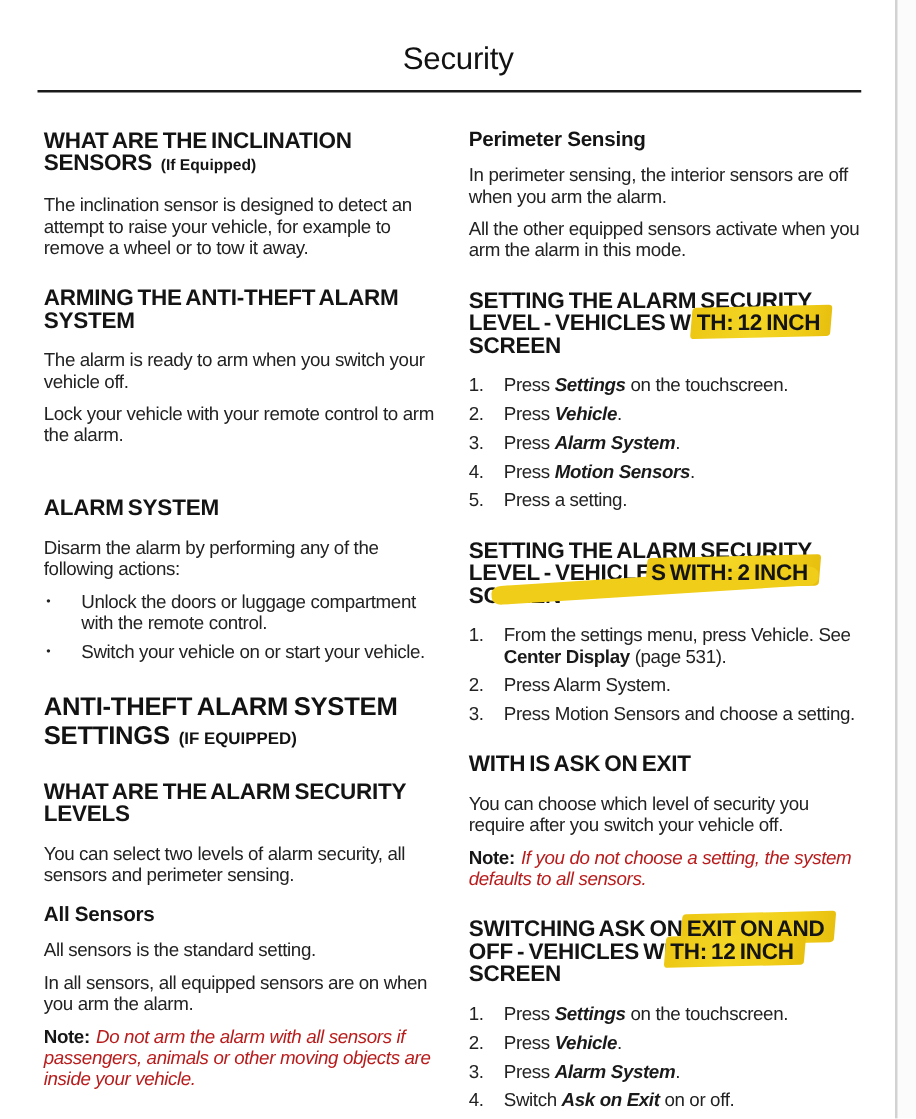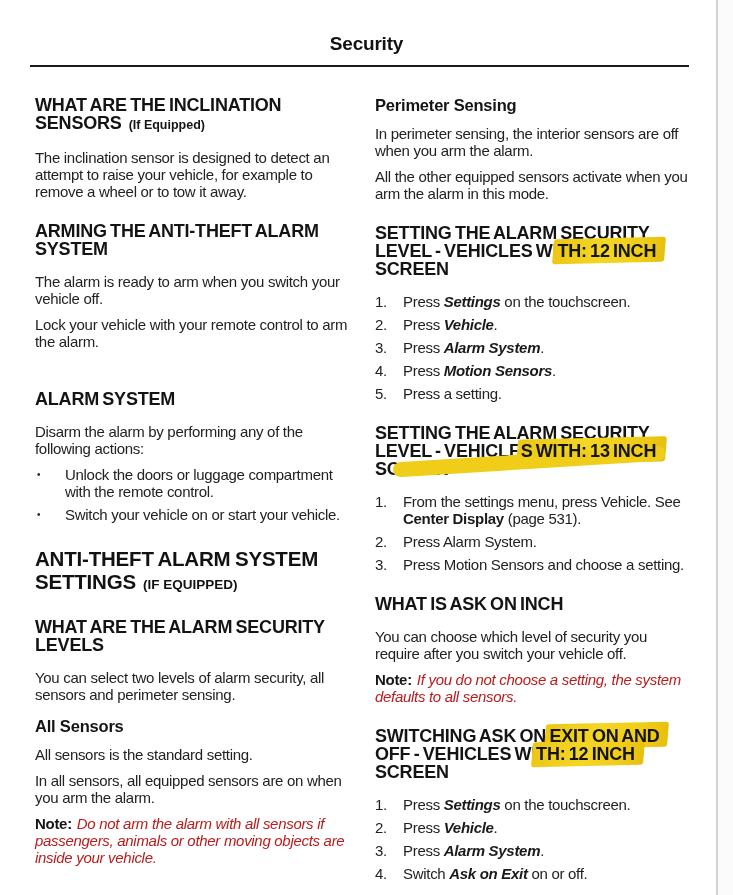--- a/index.html
+++ b/index.html
@@ -1,21 +1,21 @@
 <!DOCTYPE html>
 <html><head>
 <meta charset="utf-8">
 <style>
   html,body{margin:0;padding:0;background:#ffffff;}
   .page{
     position:relative;width:733px;height:895px;background:#ffffff;
     font-family:"Liberation Sans", sans-serif;color:#1f1f1f;overflow:hidden;
   }
   .page-title{
-    text-align:center;font-size:19px;font-weight:bold;color:#121212;
+    text-align:center;font-size:25px;font-weight:normal;color:#121212;
     margin:33px 0 0 0;letter-spacing:-0.2px;
   }
   .title-rule{
     border:none;border-top:2px solid #1a1a1a;width:659px;margin:10px auto 0 30px;
   }
   .cols{display:flex;padding:29px 12px 0 35px;}
   .col-left{width:313px;}
   .col-right{width:318px;margin-left:27px;}
   h2,h3,p,ul,ol{margin:0;padding:0;}
   .h2{
@@ -182,41 +182,41 @@
           <li>
               <span class="num">5.</span>
               <span class="li-text"><span>Press a setting.</span><span class="bi"></span><span></span></span>
             </li>
         </ol>
       </section>
 
       <section>
         <h2 class="h2">
           <span class="nw">SETTING THE ALARM SECURITY</span><br>
-          <span class="nw"><span>LEVEL - VEHICLE</span><span class="hl swoosh"><span class="hl-t">S WITH: 13 INCH</span></span></span><br>
+          <span class="nw"><span>LEVEL - VEHICLE</span><span class="hl swoosh"><span class="hl-t">S WITH: 2 INCH</span></span></span><br>
           <span class="nw">SCREEN</span>
         </h2>
         <ol class="steps">
           <li>
               <span class="num">1.</span>
               <span class="li-text"><span>From the settings menu, press Vehicle. See </span><span class="b">Center Display</span><span> (page 531).</span></span>
             </li>
           <li>
               <span class="num">2.</span>
               <span class="li-text"><span>Press Alarm System.</span><span class="b"></span><span></span></span>
             </li>
           <li>
               <span class="num">3.</span>
               <span class="li-text"><span>Press Motion Sensors and choose a setting.</span><span class="b"></span><span></span></span>
             </li>
         </ol>
       </section>
 
       <section>
-        <h2 class="h2">WHAT IS ASK ON INCH</h2>
+        <h2 class="h2">WITH IS ASK ON EXIT</h2>
         <p class="p">You can choose which level of security you require after you switch your vehicle off.</p>
         <p class="p note"><b>Note:</b><i>If you do not choose a setting, the system defaults to all sensors.</i></p>
       </section>
 
       <section>
         <h2 class="h2">
           <span class="nw"><span>SWITCHING ASK ON </span><span class="hl"><span class="hl-t">EXIT ON AND</span></span></span><br>
           <span class="nw"><span>OFF - VEHICLES WI</span><span class="hl"><span class="hl-t">TH: 12 INCH</span></span></span><br>
           <span class="nw">SCREEN</span>
         </h2>

